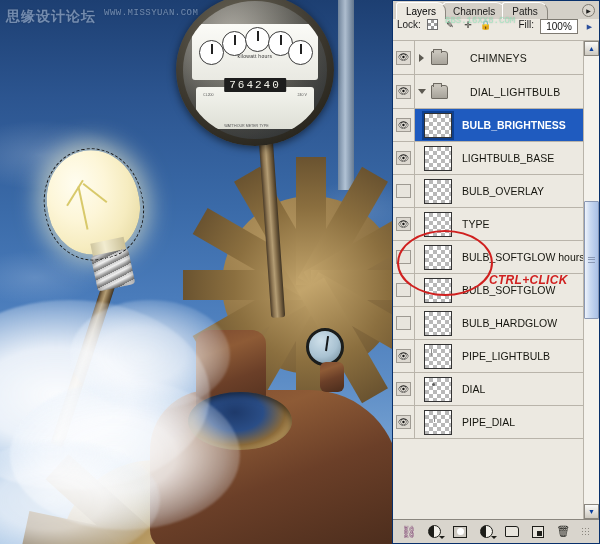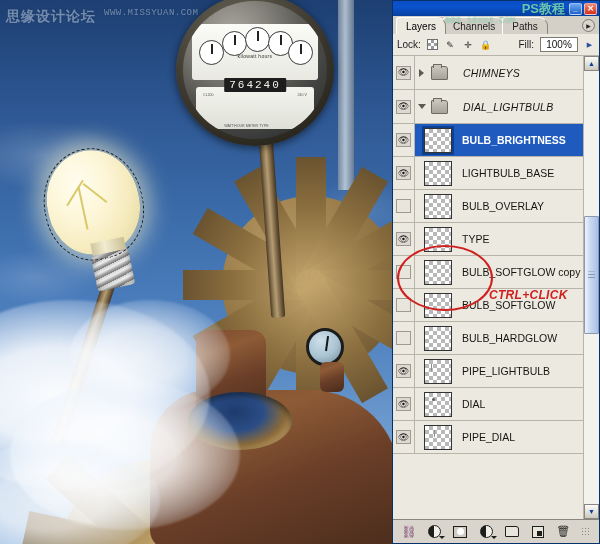--- a/index.html
+++ b/index.html
@@ -238,21 +238,21 @@
     font-size: 10px; color: #111; display: flex; align-items: center;
     justify-content: center;
   }
   .spin {
     width: 11px; height: 15px; display: flex; align-items: center;
     justify-content: center; font-size: 7px; color: #2b4f9c;
   }
 
   
   #lock-row {
-    flex: 0 0 22px; display: flex; align-items: center; gap: 6px;
+    flex: 0 0 22px; display: flex; gap: 6px;
     padding: 0 4px; background: #ece9e1; border-bottom: 1px solid #b9b4aa;
   }
   .lock-ico {
     width: 12px; height: 12px; display: flex; align-items: center;
     justify-content: center; font-size: 9px; color: #20201c;
   }
   .checker-ico {
     width: 11px; height: 11px;
     background-image:
       linear-gradient(45deg,#9a9a9a 25%,transparent 25%,transparent 75%,#9a9a9a 75%),
@@ -312,21 +312,21 @@
     background-size: 8px 8px; background-position: 0 0, 4px 4px;
     background-color: #fff; flex: 0 0 auto; position: relative;
   }
   .thumb.selected-thumb { outline: 2px solid #0d3f8f; outline-offset: 0px; }
   .thumb .speck { position:absolute; width:3px; height:3px; border-radius:50%; background:#5c5c5c; }
   .thumb .streak { position:absolute; width:1px; height:7px; background:#8f8f8f; }
   .layer-name {
     margin-left: 10px; font-size: 10.5px; color: #16160f; white-space: nowrap;
   }
   .layer-row.selected .layer-name { color: #ffffff; font-weight: bold; }
-  .layer-row.group .layer-name { margin-left: 15px; letter-spacing: .2px; font-style: italic; }
+  .layer-row.group .layer-name { margin-left: 22px; letter-spacing: .2px; }
 
   
   #red-circle {
     position: absolute; left: 4px; top: 189px; width: 96px; height: 66px;
     border: 2.4px solid #d0201f; border-radius: 50%;
     pointer-events: none; z-index: 12;
   }
   #ctrl-click {
     position: absolute; left: 96px; top: 232px; z-index: 13;
     font-size: 12px; font-weight: bold; font-style: italic;
@@ -487,25 +487,20 @@
     </div>
 
     <div id="watermark">
       <span class="cn">思缘设计论坛</span>
       <span class="url">WWW.MISSYUAN.COM</span>
     </div>
   </div>
 
   <div id="palette">
 
-    <div id="titlebar">
-      <div id="ps-wm">PS教程</div>
-      <div class="tb-btn tb-min">_</div>
-      <div class="tb-btn tb-close">✕</div>
-    </div>
 
     <div id="bbs-wm">BBS.16XX8.COM</div>
 
     <div id="tabs">
       <div class="tab active">Layers</div>
       <div class="tab">Channels</div>
       <div class="tab">Paths</div>
       <div id="tab-menu-btn">▶</div>
     </div>
 
@@ -587,21 +582,21 @@
           </div>
           <div class="thumb"></div>
           <span class="layer-name">TYPE</span>
         </div>
 
         <div class="layer-row">
           <div class="eye-cell">
               <div class="eye-box off"></div>
             </div>
           <div class="thumb"></div>
-          <span class="layer-name">BULB_SOFTGLOW copy</span>
+          <span class="layer-name">BULB_SOFTGLOW hours</span>
         </div>
 
         <div class="layer-row">
           <div class="eye-cell">
               <div class="eye-box off"></div>
             </div>
           <div class="thumb"></div>
           <span class="layer-name">BULB_SOFTGLOW</span>
         </div>
 

